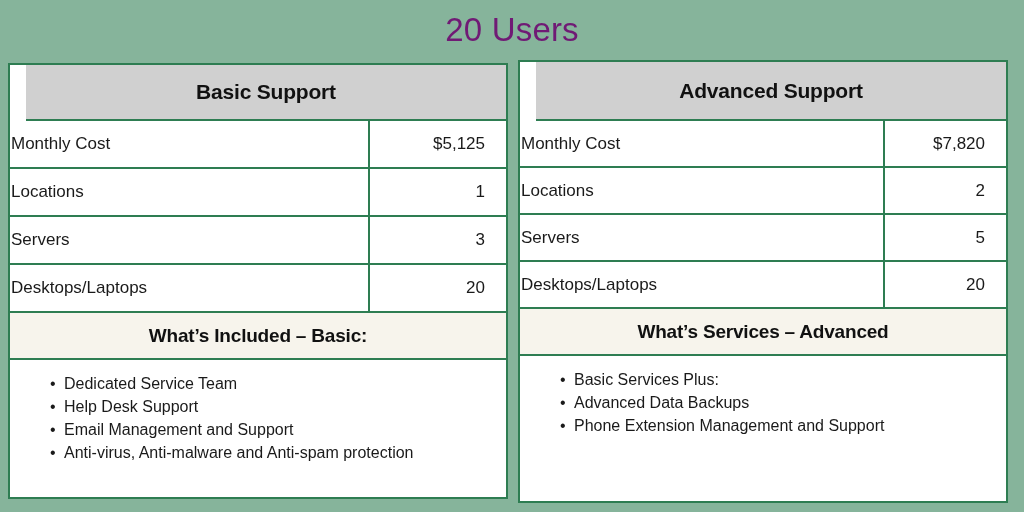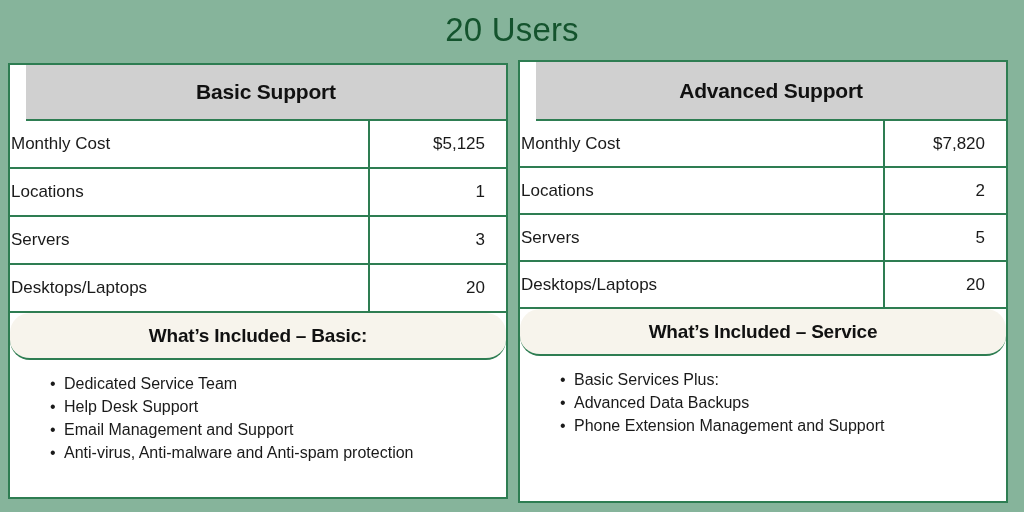--- a/index.html
+++ b/index.html
@@ -14,21 +14,21 @@
     overflow: hidden;
     position: relative;
   }
 
   .page-title {
     position: absolute;
     left: 0;
     top: 8px;
     width: 1024px;
     text-align: center;
-    color: #14532d;
+    color: #701a75;
     font-size: 33px;
     font-weight: 300;
     letter-spacing: 0.2px;
     line-height: 44px;
   }
 
   .panel {
     position: absolute;
     box-sizing: border-box;
     border: 2px solid #2e7d52;
@@ -107,21 +107,20 @@
     border-bottom: 2px solid #2e7d52;
     text-align: center;
     font-size: 19px;
     font-weight: bold;
     color: #111111;
     display: flex;
     align-items: center;
     justify-content: center;
     height: 45px;
     letter-spacing: -0.2px;
-    border-radius: 20px;
   }
 
   .included-list {
     margin: 0;
     padding: 12px 0 0 40px;
     list-style: none;
     background: #ffffff;
     flex: 1;
   }
 
@@ -194,20 +193,20 @@
     <div class="spec-row">
       <div class="spec-label">Servers</div>
       <div class="spec-value">5</div>
     </div>
     <div class="spec-row">
       <div class="spec-label">Desktops/Laptops</div>
       <div class="spec-value">20</div>
     </div>
   </div>
 
-  <div class="included-header">What’s Included – Service</div>
+  <div class="included-header">What’s Services – Advanced</div>
 
   <ul class="included-list">
     <li>Basic Services Plus:</li>
     <li>Advanced Data Backups</li>
     <li>Phone Extension Management and Support</li>
   </ul>
 </div>
 
 </body></html>

